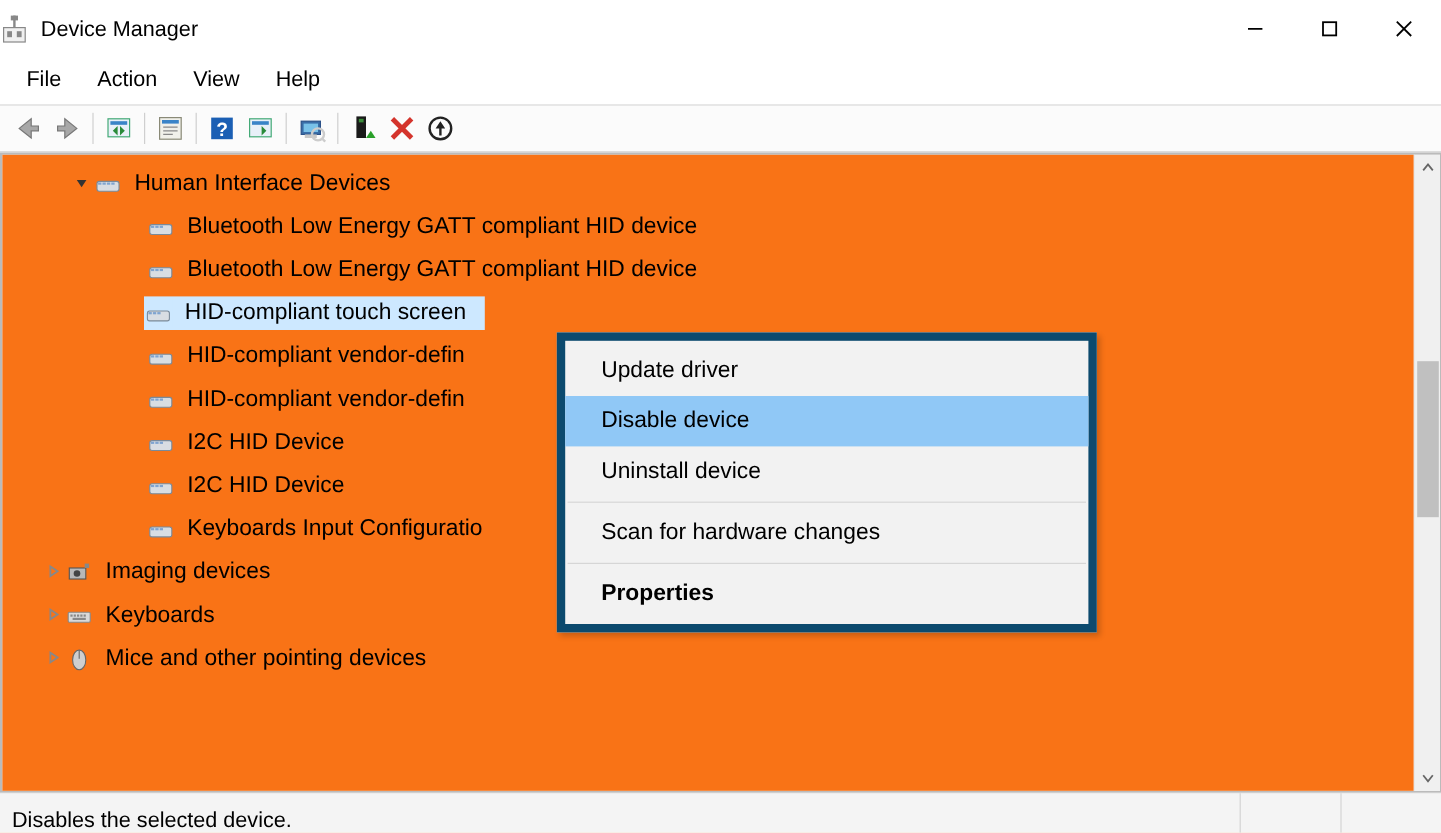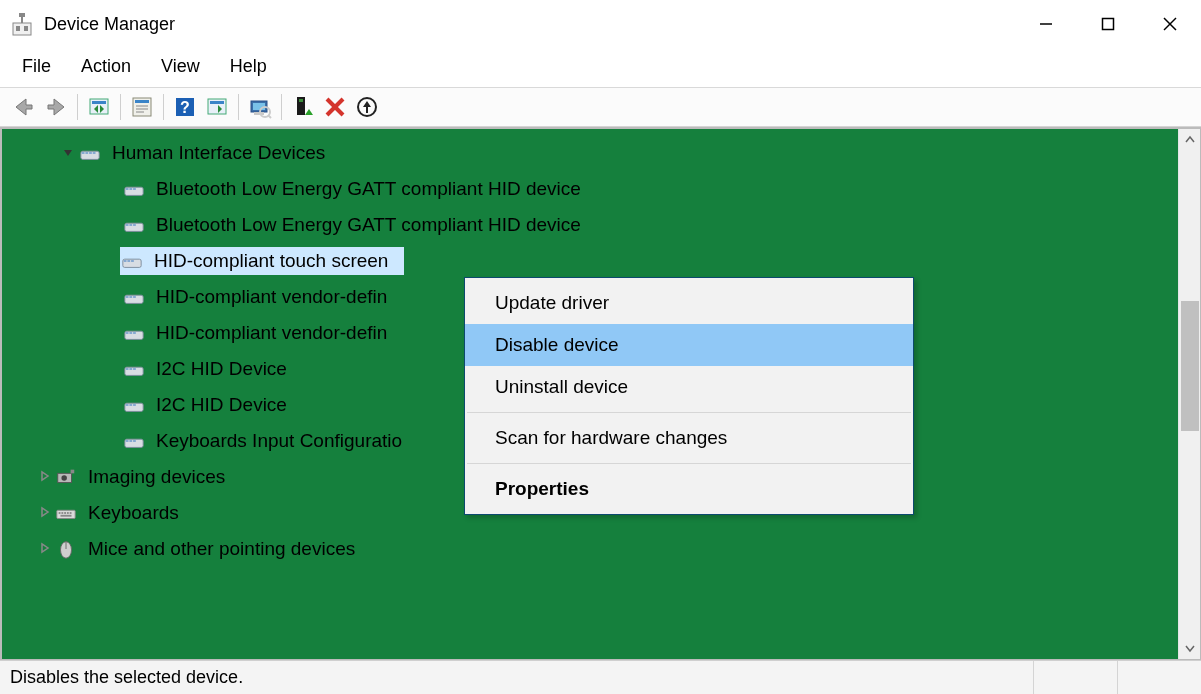--- a/index.html
+++ b/index.html
@@ -16,21 +16,20 @@
       height: 694px;
       overflow: hidden;
       display: flex;
       flex-direction: column;
     }
 
     .titlebar {
       display: flex;
       align-items: center;
       height: 48px;
-      padding-left: 10px;
       background: #ffffff;
     }
 
     .titlebar .app-icon {
       width: 24px;
       height: 24px;
       margin-right: 10px;
       position: relative;
     }
     .titlebar .app-icon svg{width:24px;height:24px;display:block}
@@ -85,21 +84,21 @@
       flex:1;
       display:flex;
       position:relative;
       border:1px solid #bbb;
       border-left:2px solid #bbb;
       border-top:2px solid #bbb;
     }
     .tree {
       flex:1;
       padding-top:6px;
-      background:#15803d;
+      background:#f97316;
       overflow:hidden;
       position:relative;
     }
     .scrollbar{
       width:22px;
       background:#f0f0f0;
       display:flex;
       flex-direction:column;
       align-items:center;
       border-left:1px solid #e5e5e5;
@@ -124,39 +123,39 @@
     .indent-0{padding-left:56px}
     .indent-1{padding-left:120px}
     .indent-cat{padding-left:32px}
 
     .context-menu{
       position:absolute;
       left:462px;
       top:148px;
       width:450px;
       background:#f2f2f2;
-      border:1px solid #0c4a6e;
+      border:7px solid #0c4a6e;
       box-shadow:3px 3px 5px rgba(0,0,0,0.2);
       padding:4px 0;
       font-size:19px;
     }
     .cm-item{
       padding:10px 30px;
       cursor:default;
     }
     .cm-item.highlighted{background:#90c8f6}
     .cm-sep{height:1px;background:#d6d6d6;margin:4px 2px}
     .cm-item.bold{font-weight:700}
 
     .statusbar{
       height:34px;
       border-top:1px solid #cfcfcf;
       background:#f4f4f4;
       display:flex;
-      align-items:center;
+      align-items:flex-end;
       padding-left:10px;
       font-size:18px;
       position:relative;
     }
     .statusbar .spacer{flex:1}
     .statusbar .seg{width:84px;height:100%;border-left:1px solid #d4d4d4}
 
   </style>
 </head>
 <body>

